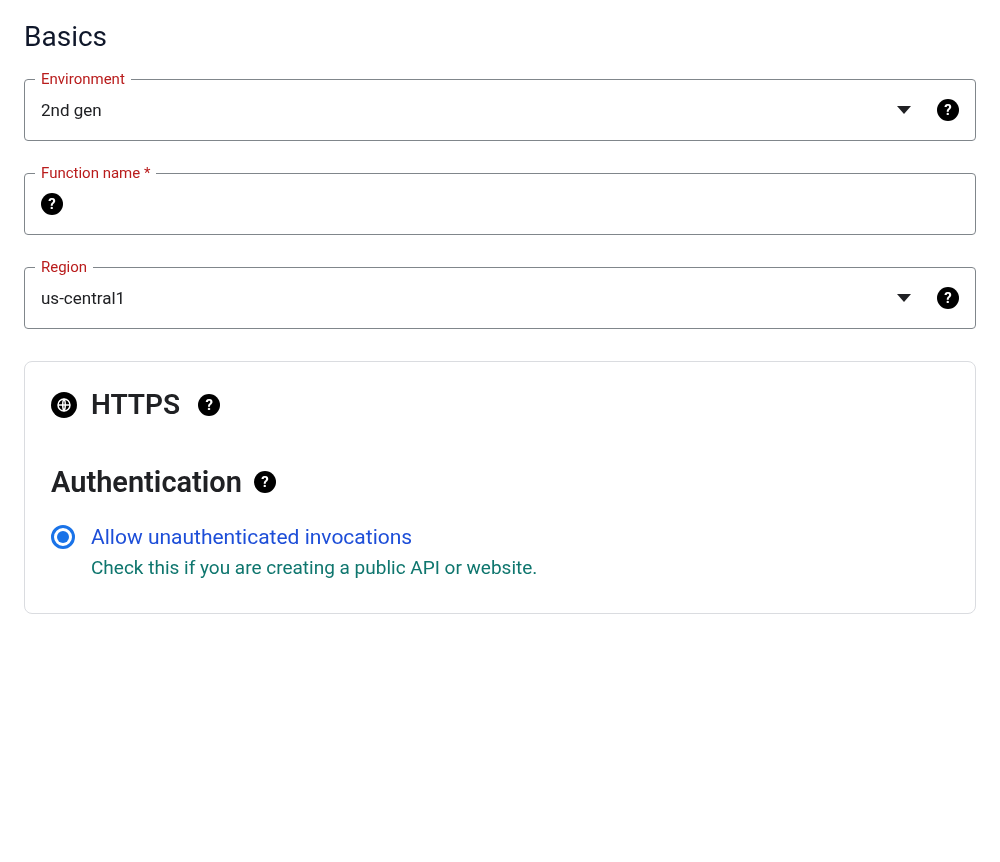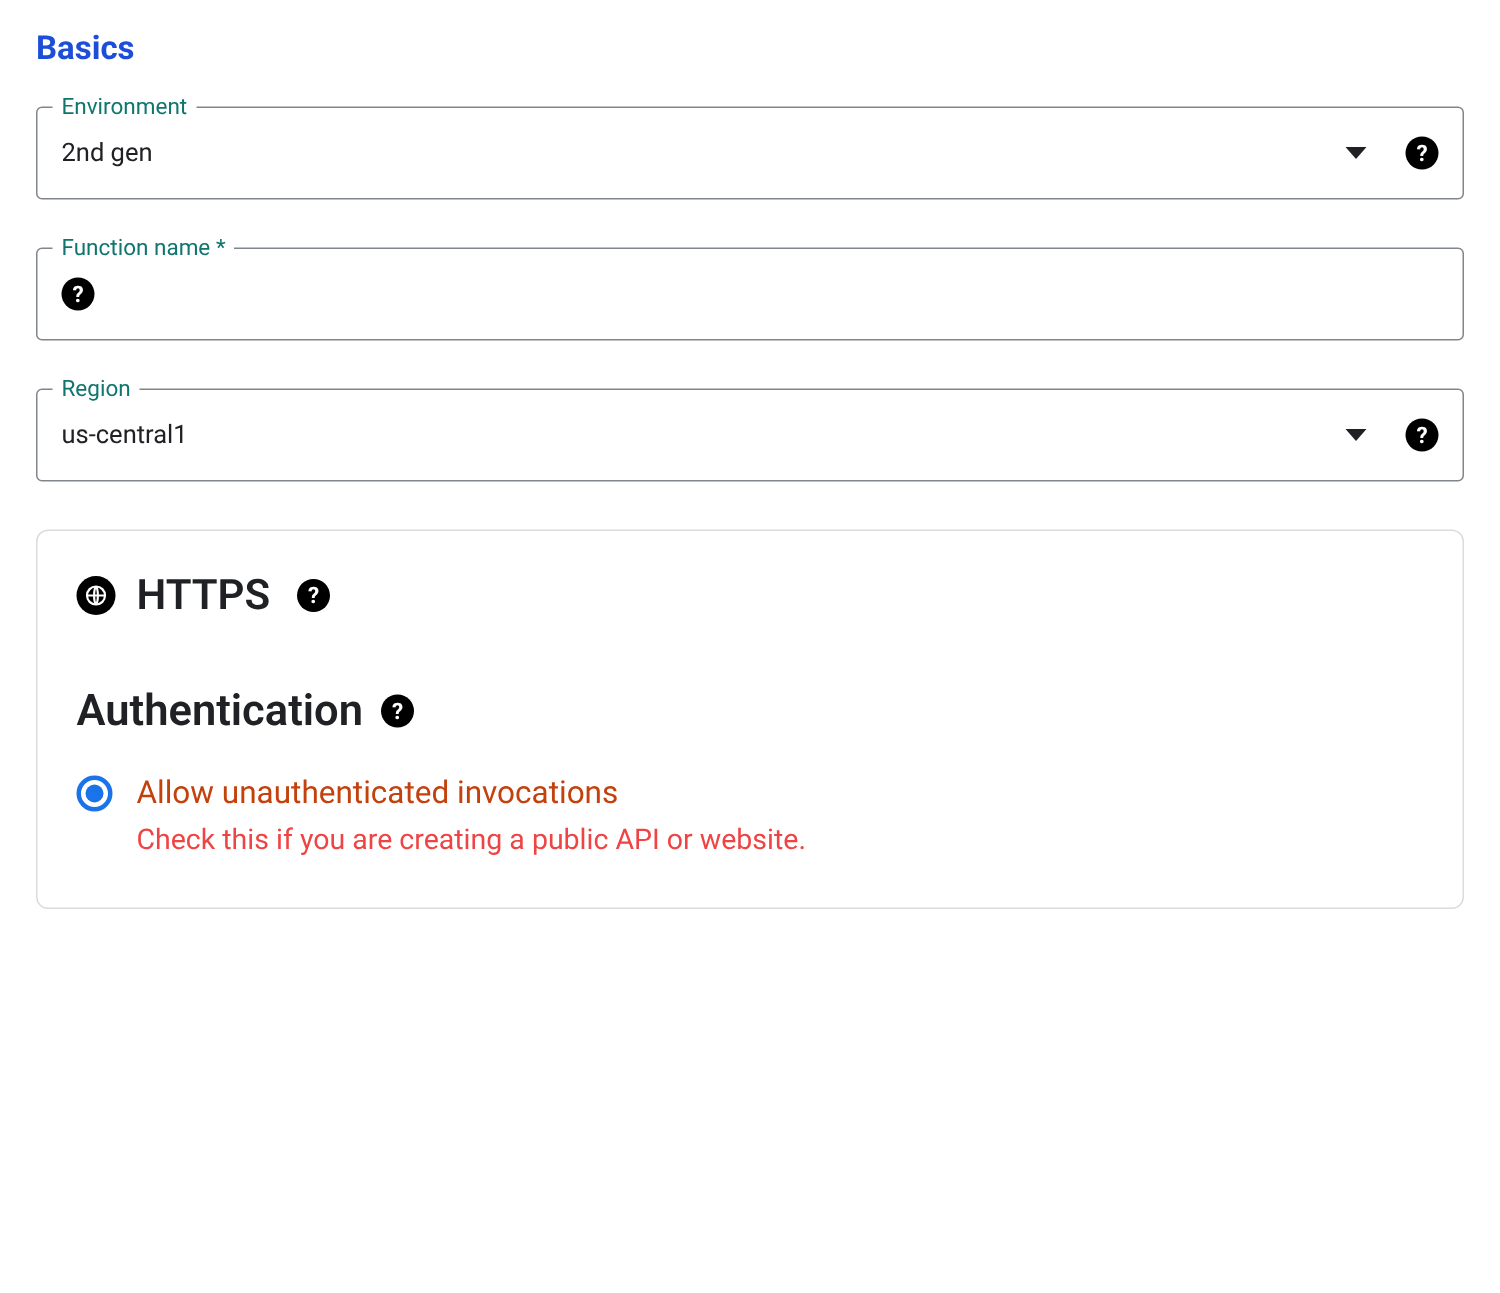--- a/index.html
+++ b/index.html
@@ -4,45 +4,45 @@
   <style>
     * { box-sizing: border-box; margin: 0; padding: 0; }
     body {
       font-family: 'Google Sans', 'Roboto', Arial, sans-serif;
       background: #fff;
       color: #202124;
       padding: 20px 24px;
       width: 1000px;
     }
     h2 {
-      font-size: 22px;
-      font-weight: 700;
+      font-size: 28px;
+      font-weight: 400;
       margin-bottom: 26px;
-      color: #1d4ed8;
+      color: #0f172a;
     }
     .field-group {
       margin-bottom: 32px;
     }
     .outlined-field {
       position: relative;
       border: 1px solid #80868b;
       border-radius: 4px;
       height: 62px;
       display: flex;
       align-items: center;
       padding: 0 16px;
     }
     .outlined-field .floating-label {
       position: absolute;
       top: -10px;
       left: 10px;
       background: #fff;
       padding: 0 6px;
       font-size: 15px;
-      color: #0f766e;
+      color: #b91c1c;
       font-weight: 400;
       display: flex;
       align-items: flex-start;
       gap: 8px;
     }
     .field-value {
       font-size: 17px;
       color: #202124;
       flex: 1;
       border: none;
@@ -130,26 +130,26 @@
     .radio-outer.selected {
       border-color: #1a73e8;
     }
     .radio-inner {
       width: 12px; height: 12px;
       background: #1a73e8;
       border-radius: 50%;
     }
     .radio-text .radio-label {
       font-size: 21px;
-      color: #c2410c;
+      color: #1d4ed8;
       line-height: 1.4;
     }
     .radio-text .radio-desc {
       font-size: 19px;
-      color: #ef4444;
+      color: #0f766e;
       line-height: 1.5;
       margin-top: 2px;
     }
   </style>
 </head>
 <body>
 
 <section>
   <h2>Basics</h2>
 

